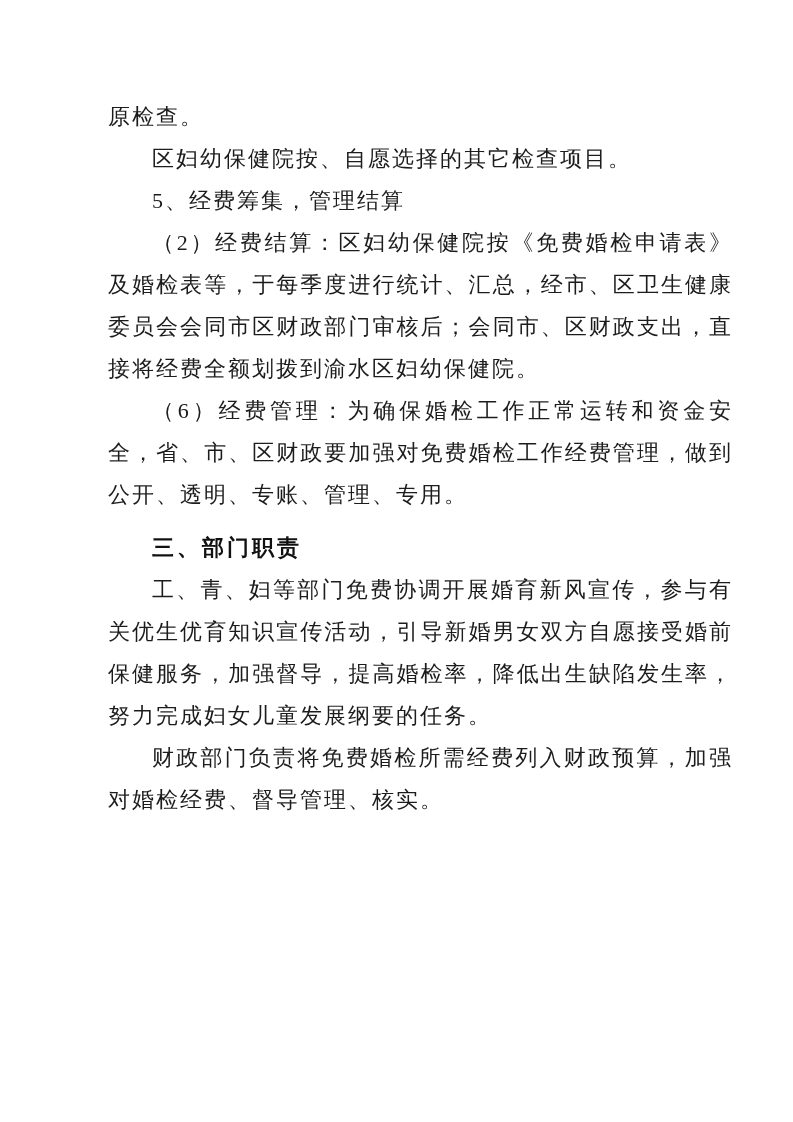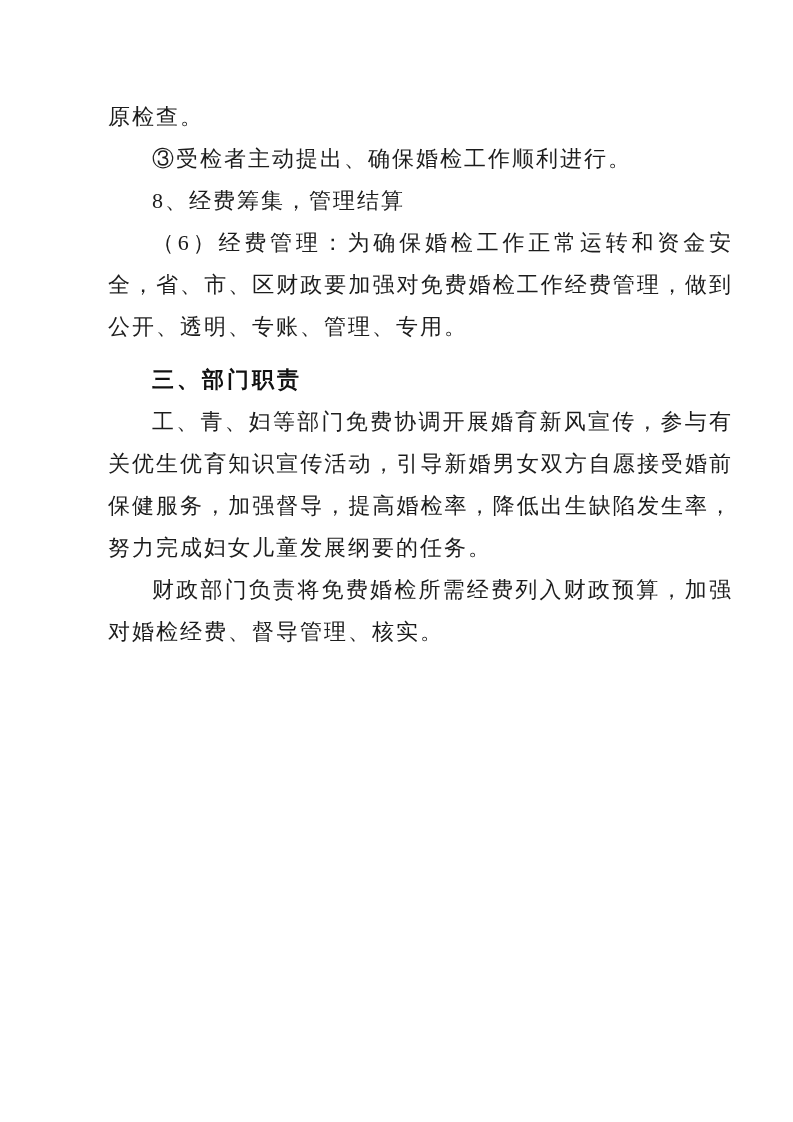--- a/index.html
+++ b/index.html
@@ -39,20 +39,21 @@
     color: #111111;
     margin-top: 11px;
   }
 </style>
 </head>
 <body>
 
 <div class="page">
   <div class="doc-body">
     <p class="no-indent">原检查。</p>
-    <p>③受检者主动提出、确保婚检工作顺利进行。</p>
-    <p>8、经费筹集，管理结算</p>
+    <p>区妇幼保健院按、自愿选择的其它检查项目。</p>
+    <p>5、经费筹集，管理结算</p>
+    <p>（2）经费结算：区妇幼保健院按《免费婚检申请表》及婚检表等，于每季度进行统计、汇总，经市、区卫生健康委员会会同市区财政部门审核后；会同市、区财政支出，直接将经费全额划拨到渝水区妇幼保健院。</p>
     <p>（6）经费管理：为确保婚检工作正常运转和资金安全，省、市、区财政要加强对免费婚检工作经费管理，做到公开、透明、专账、管理、专用。</p>
     <p class="section-heading">三、部门职责</p>
     <p>工、青、妇等部门免费协调开展婚育新风宣传，参与有关优生优育知识宣传活动，引导新婚男女双方自愿接受婚前保健服务，加强督导，提高婚检率，降低出生缺陷发生率，努力完成妇女儿童发展纲要的任务。</p>
     <p>财政部门负责将免费婚检所需经费列入财政预算，加强对婚检经费、督导管理、核实。</p>
   </div>
 </div>
 
 </body></html>

